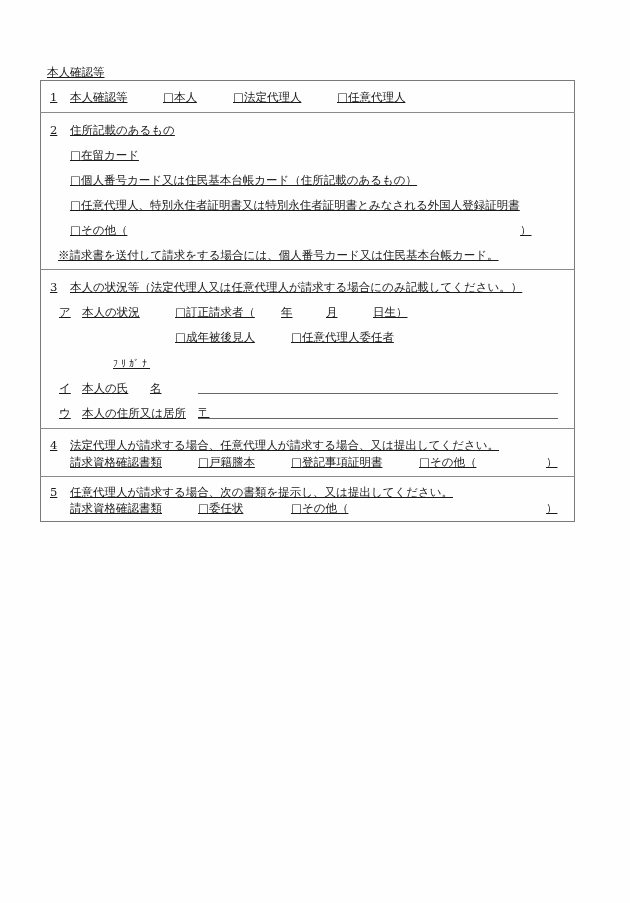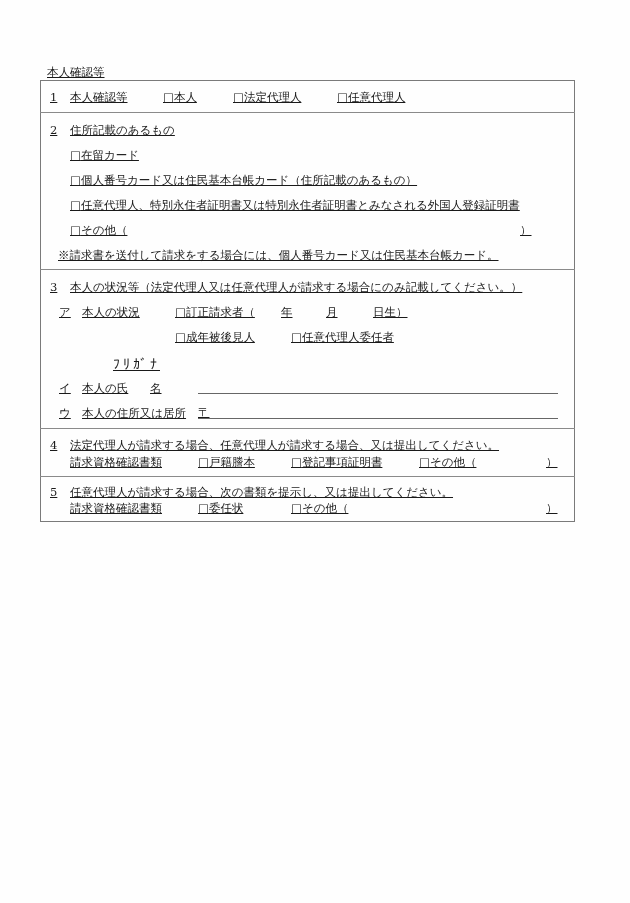--- a/index.html
+++ b/index.html
@@ -10,21 +10,21 @@
   }
   .abs { position:absolute; white-space:nowrap; line-height:14px;text-decoration:underline; }
   .title { left:47px; top:65px; }
   .box {
     position:absolute; left:40px; top:80px; width:535px; height:442px;
     border:1.5px solid #7a7a7a; box-sizing:border-box;
   }
   .hline { position:absolute; left:40px; width:535px; height:0; border-top:1.5px solid #8a8a8a; }
   .uline { position:absolute; height:0; border-top:1.2px solid #666; }
   .cb::before { content:"\25A1"; }
-  .small { font-size:14px; letter-spacing:3px; }
+  .small { font-size:10px; letter-spacing:3px; }
 </style>
 </head>
 <body>
 
 <div class="abs title">本人確認等</div>
 
 <div class="box"></div>
 <div class="hline" style="top:112px"></div>
 <div class="hline" style="top:269px"></div>
 <div class="hline" style="top:428px"></div>

